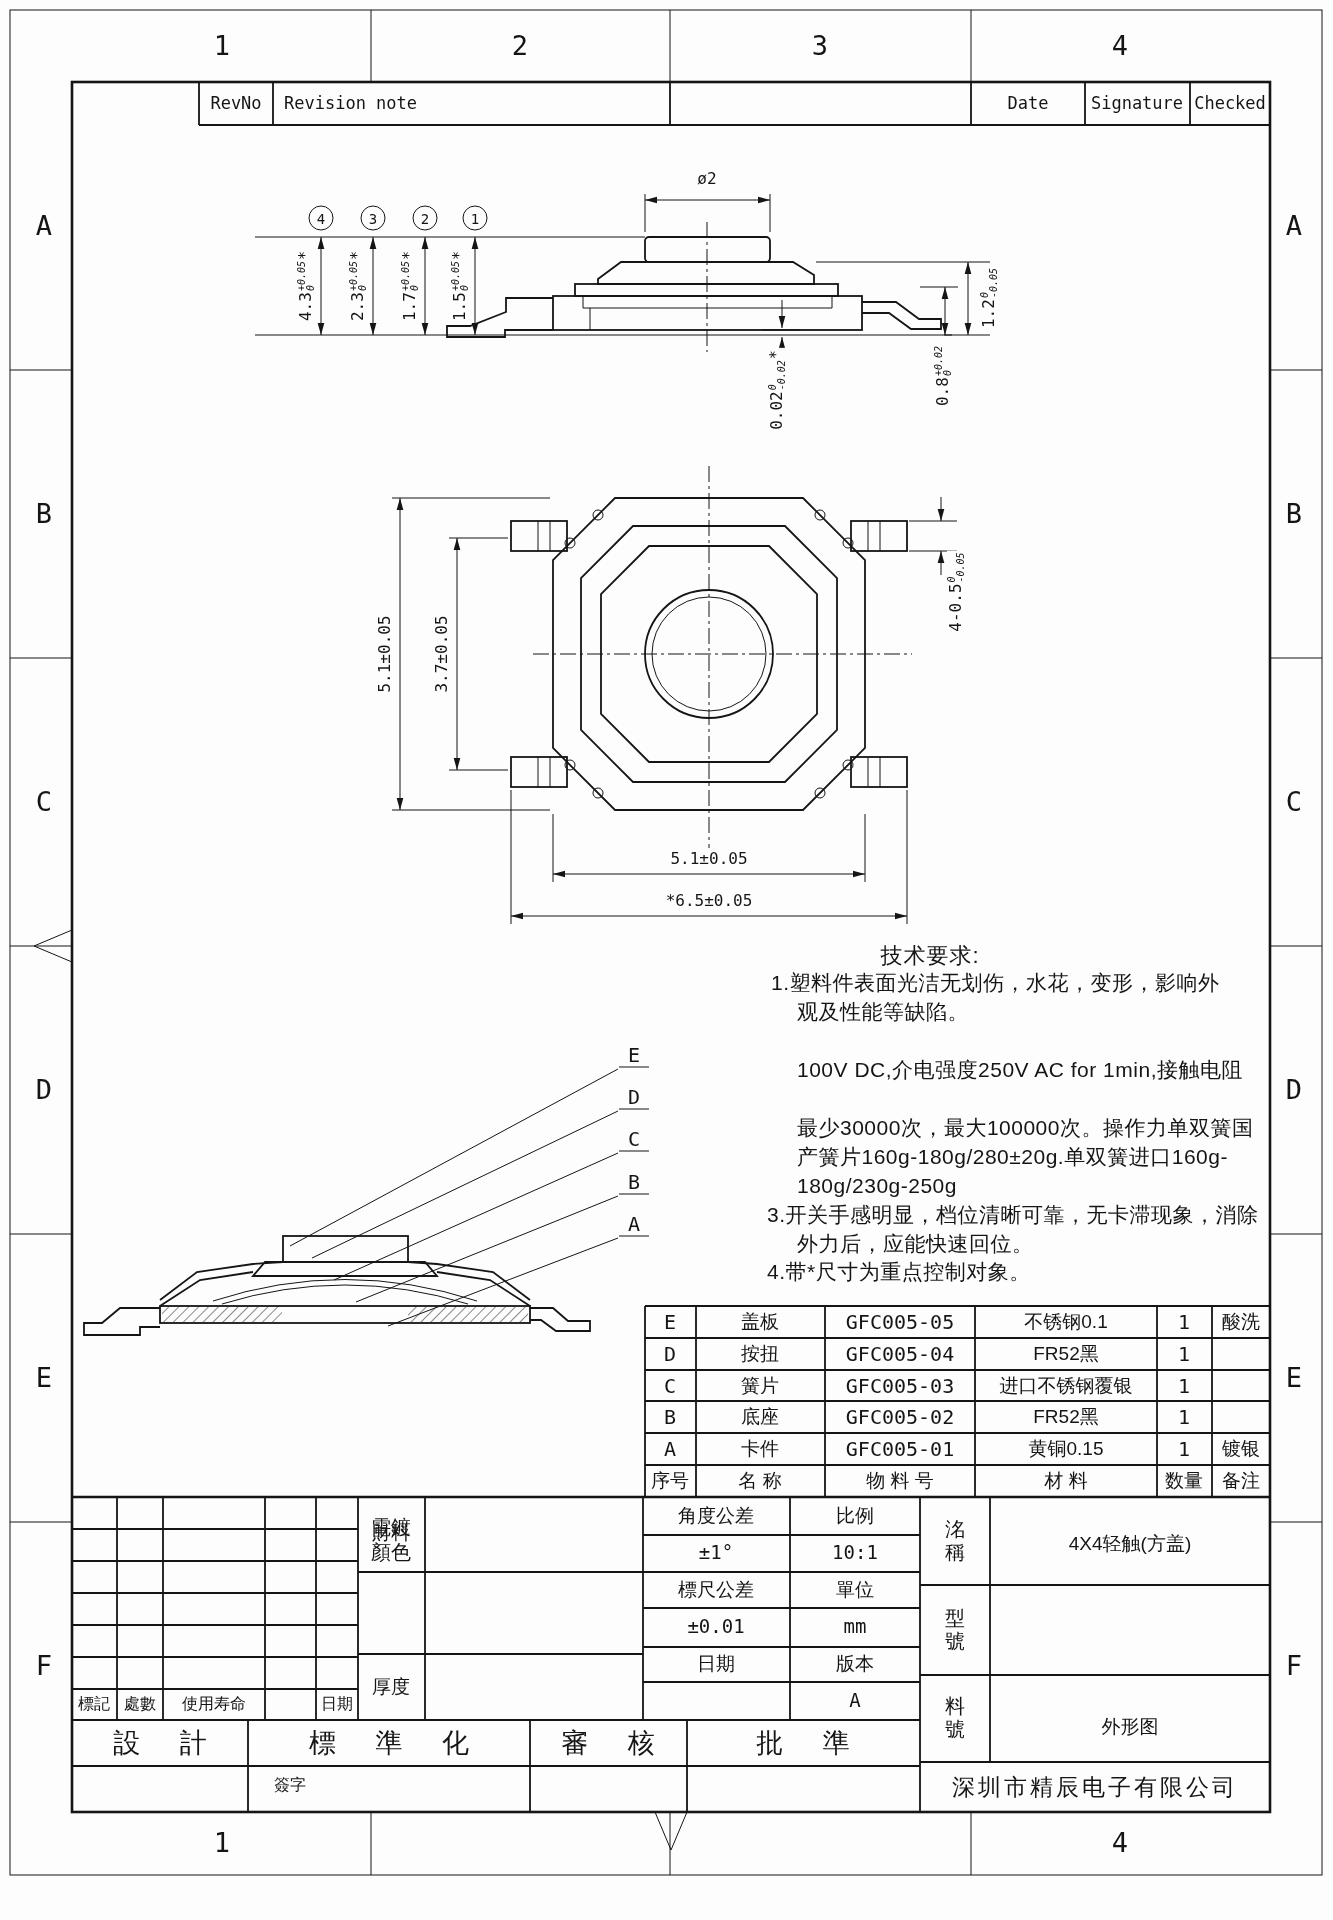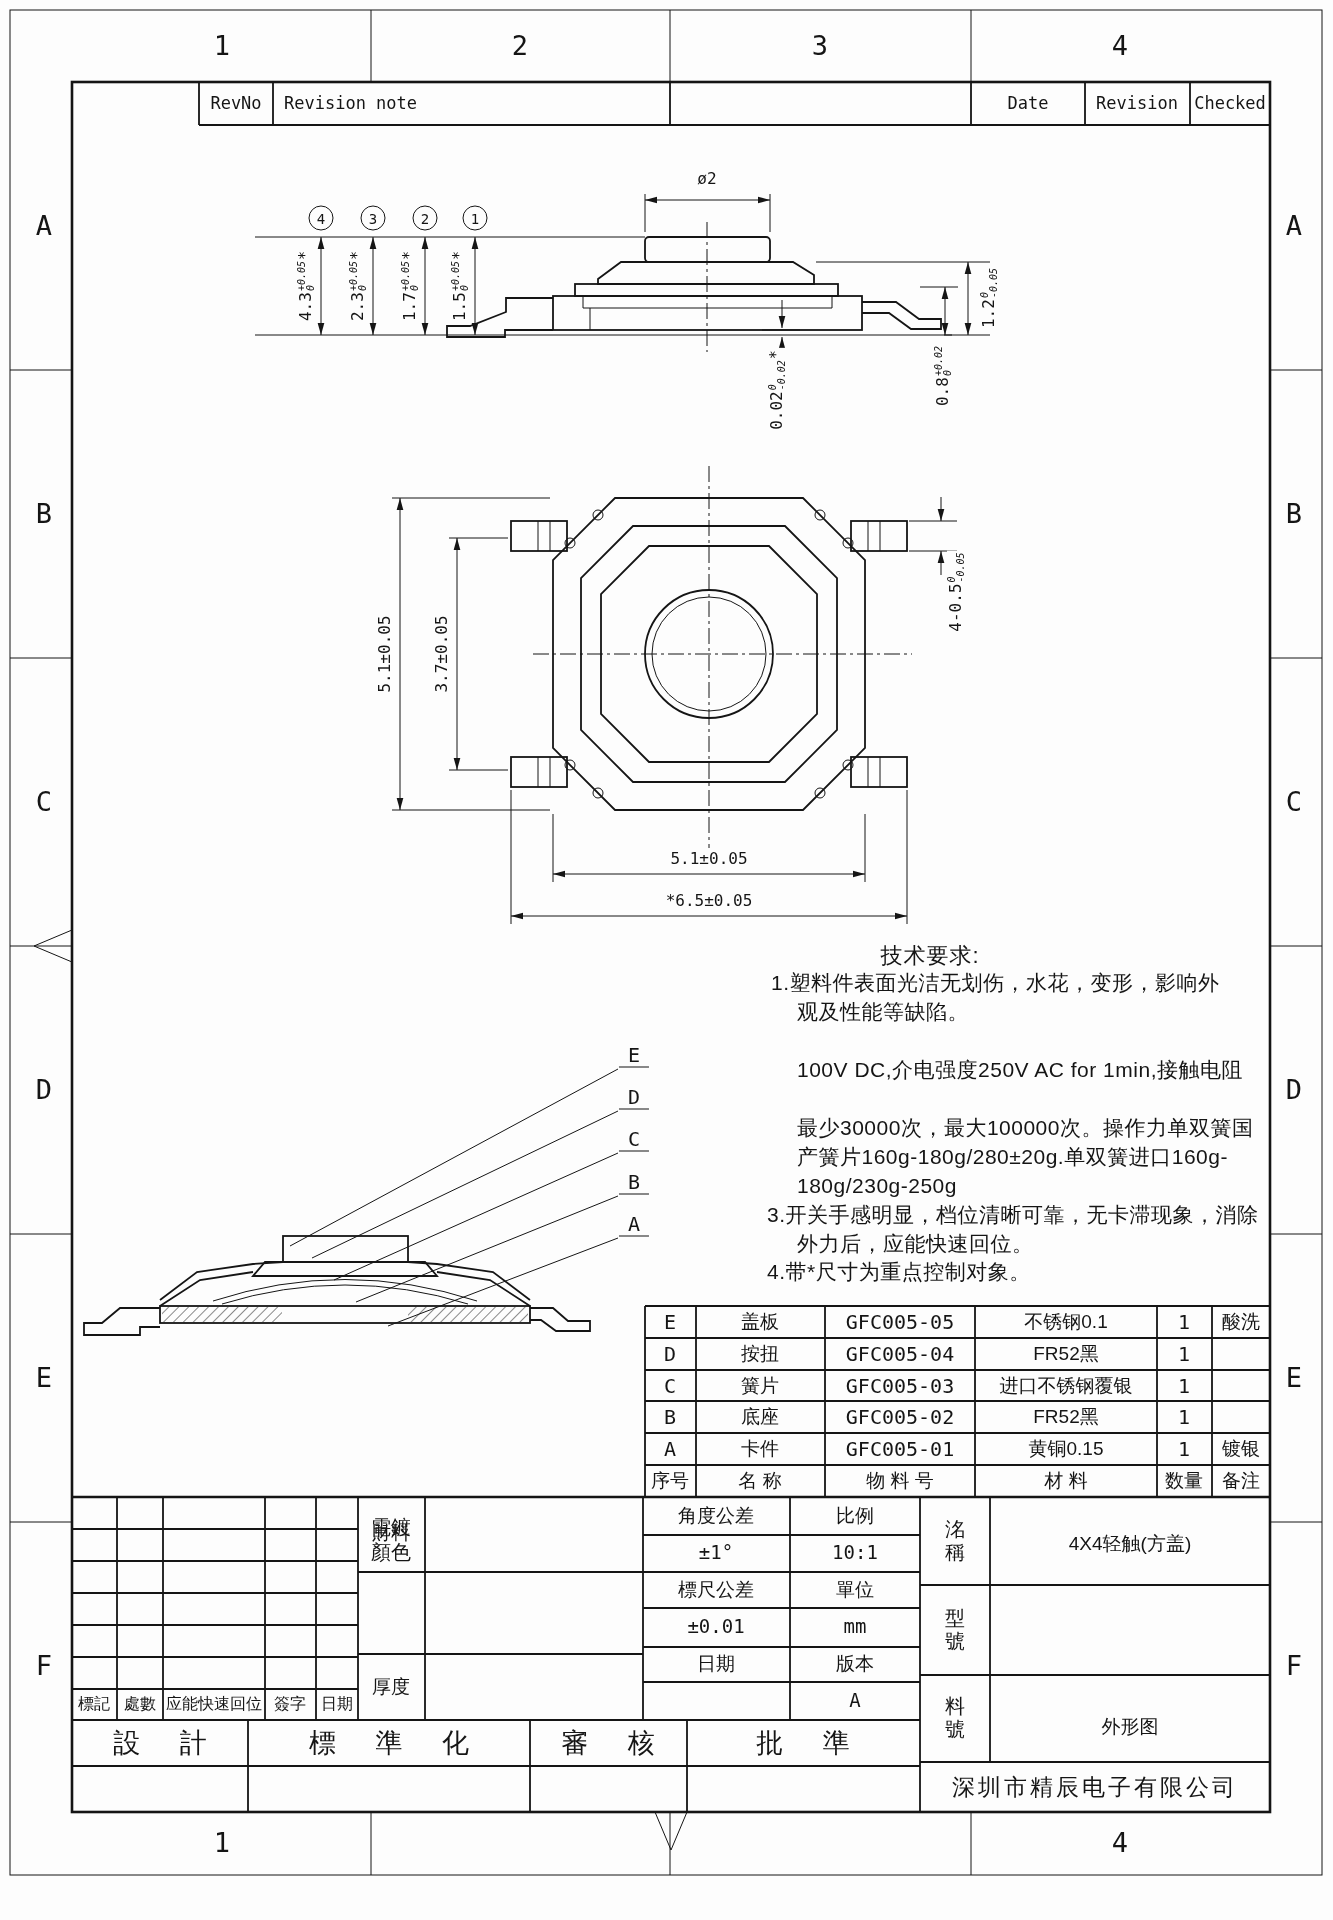--- a/index.html
+++ b/index.html
@@ -162,21 +162,21 @@
 <div class="t zone" style="left:1294px;top:226px">A</div>
 <div class="t zone" style="left:1294px;top:514px">B</div>
 <div class="t zone" style="left:1294px;top:802px">C</div>
 <div class="t zone" style="left:1294px;top:1090px">D</div>
 <div class="t zone" style="left:1294px;top:1378px">E</div>
 <div class="t zone" style="left:1294px;top:1666px">F</div>
 
 <div class="t revh" style="left:236px;top:104px">RevNo</div>
 <div class="tl revh" style="left:284px;top:104px">Revision note</div>
 <div class="t revh" style="left:1028px;top:104px">Date</div>
-<div class="t revh" style="left:1137px;top:104px">Revision</div>
+<div class="t revh" style="left:1137px;top:104px">Signature</div>
 <div class="t revh" style="left:1230px;top:104px">Checked</div>
 
 <div class="t plain" style="left:707px;top:179px">ø2</div>
 <div class="circ" style="left:321px;top:218px">4</div>
 <div class="circ" style="left:373px;top:218px">3</div>
 <div class="circ" style="left:425px;top:218px">2</div>
 <div class="circ" style="left:475px;top:218px">1</div>
 
 <div class="t r90 dim" style="left:306px;top:286px">
   <span>4.3</span>
@@ -323,22 +323,22 @@
 
 <div class="t cjk stack2" style="left:955px;top:1541px">洺稱</div>
 <div class="t cjk tb" style="left:1130px;top:1544px">4X4轻触(方盖)</div>
 <div class="t cjk stack2" style="left:955px;top:1630px">型號</div>
 <div class="t cjk stack2" style="left:955px;top:1718px">料號</div>
 <div class="t cjk tb" style="left:1130px;top:1727px">外形图</div>
 <div class="t cjk" style="left:1095px;top:1787px;font-size:23px;letter-spacing:3px">深圳市精辰电子有限公司</div>
 
 <div class="t cjk tbs" style="left:94px;top:1704px">標記</div>
 <div class="t cjk tbs" style="left:140px;top:1704px">處數</div>
-<div class="t cjk tbs" style="left:214px;top:1704px">应能快速回位</div>
-<div class="t cjk tbs" style="left:290px;top:1704px">簽字</div>
+<div class="t cjk tbs" style="left:214px;top:1704px">使用寿命</div>
+<div class="t cjk tbs" style="left:290px;top:1785px">簽字</div>
 <div class="t cjk tbs" style="left:337px;top:1704px">日期</div>
 
 <div class="t cjk big" style="left:160px;top:1743px">設 計</div>
 <div class="t cjk big" style="left:389px;top:1743px">標 準 化</div>
 <div class="t cjk big" style="left:608px;top:1743px">審 核</div>
 <div class="t cjk big" style="left:803px;top:1743px">批 準</div>
 
 </div>
 
 </body></html>

